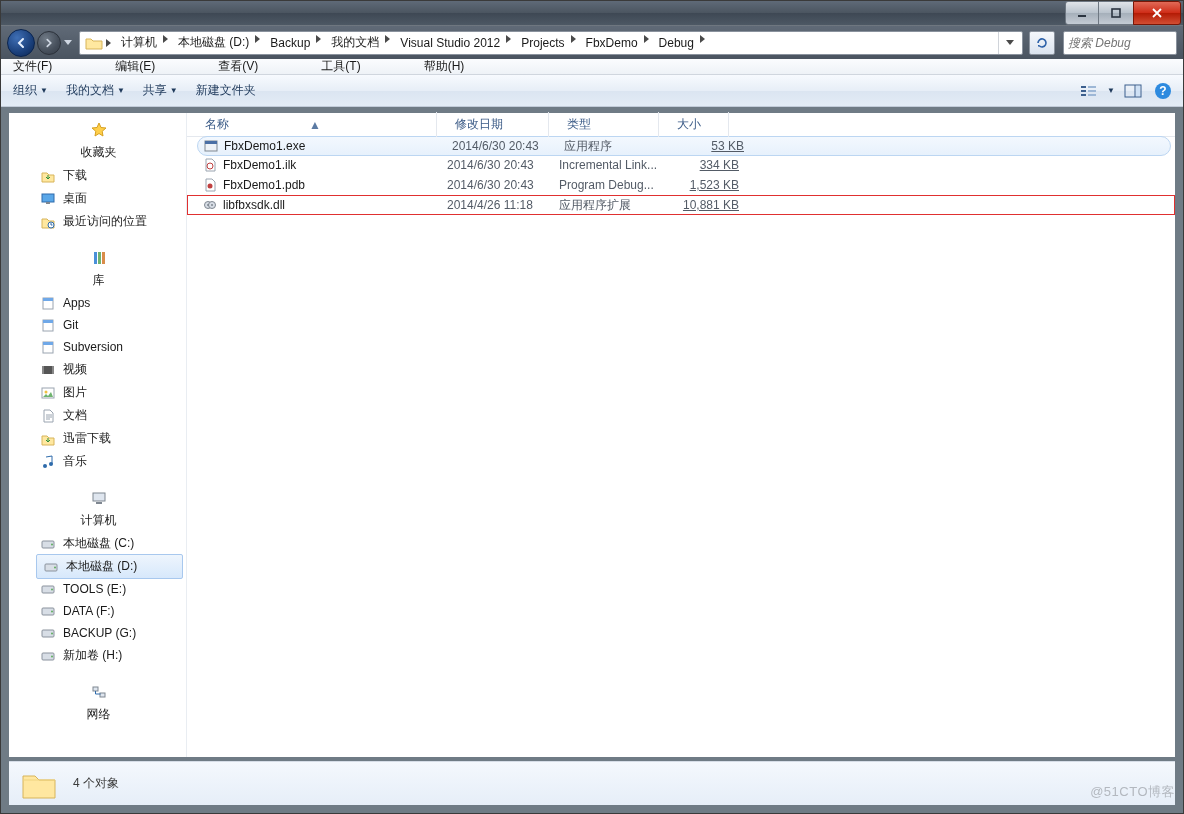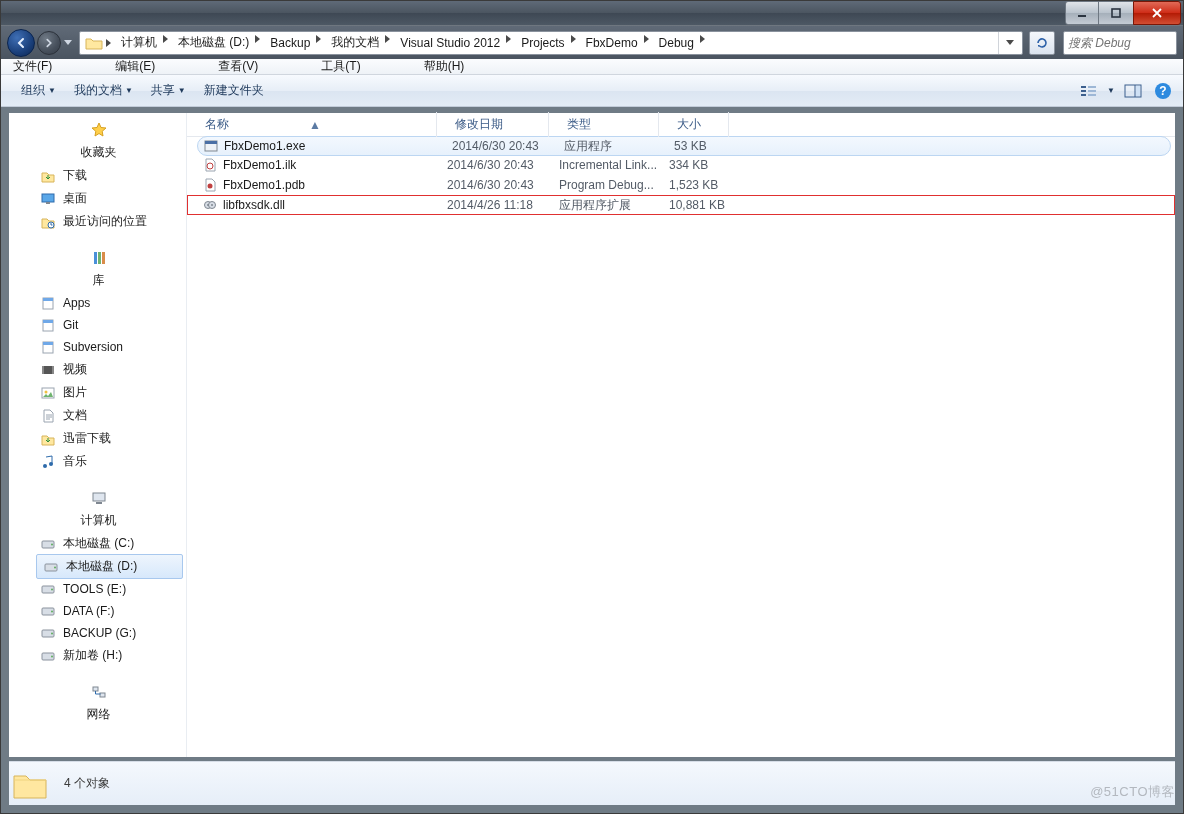--- a/index.html
+++ b/index.html
@@ -34,21 +34,21 @@
 
 .searchbox { width:114px; height:24px; background:#fff; border:1px solid #8a929d; border-radius:2px; display:flex; align-items:center; padding:0 4px; margin-left:4px; }
 .searchbox input { flex:1; border:none; outline:none; font-style:italic; color:#7a7a7a; font-size:12px; background:transparent; }
 .searchbox .srchicon { width:16px; height:16px; opacity:.6; }
 
 
 .menubar { height:16px; background:linear-gradient(#fbfcfe,#eef2f7); border-bottom:1px solid #d0d6de; display:flex; align-items:center; padding:0 4px;gap:47px; }
 .menubar span { padding:2px 8px; color:#1a1a1a; }
 
 
-.cmdbar { height:32px; background:linear-gradient(#f7fafe,#e7eef7 50%,#dbe5f1 51%,#e3ecf6); border-bottom:1px solid #c2ccd9; display:flex; align-items:center; padding:0 6px 0 12px; gap:2px; }
+.cmdbar { height:32px; background:linear-gradient(#f7fafe,#e7eef7 50%,#dbe5f1 51%,#e3ecf6); border-bottom:1px solid #c2ccd9; display:flex; align-items:center; padding:0 6px 0 4px; gap:2px; }
 .cmd-item { display:flex; align-items:center; gap:3px; padding:4px 8px; color:#1e395b; }
 .cmd-item .drop { font-size:8px; color:#1e395b; }
 .cmd-spacer { flex:1; }
 .cmd-icon-btn { width:28px; height:24px; display:flex; align-items:center; justify-content:center; }
 .cmd-view-drop { width:12px; display:flex; align-items:center; justify-content:center; color:#1e395b; font-size:8px; }
 .help-btn svg circle { fill:#2d8adf; }
 
 
 .main { position:absolute; left:8px; right:8px; top:112px; bottom:56px; background:#fff; display:flex; }
 .sidebar { width:178px; background:#fff; border-right:1px solid #e9edf2; overflow:auto; padding:6px 0 10px; }
@@ -69,24 +69,24 @@
 .col.c-size { width:70px; text-align:right; padding-left:0; }
 
 .file-row { height:20px; display:flex; align-items:center; padding-left:14px; color:#1a1a1a; }
 .file-row.sel { background:linear-gradient(#f3f8fe,#e7f1fc); border:1px solid #bcd6f2; border-radius:10px; margin:-1px 4px -1px 10px; padding-left:4px; }
 .file-row.highlight { outline:1.5px solid #e03030; outline-offset:-1px; }
 .fr-icon { width:18px; height:16px; display:flex; align-items:center; justify-content:center; margin-right:4px; }
 .fr-name { width:224px; }
 .file-row.sel .fr-name { width:228px; }
 .fr-date { width:112px; color:#535b66; }
 .fr-type { width:110px; color:#535b66; white-space:nowrap; overflow:hidden; text-overflow:ellipsis; }
-.fr-size { width:70px; color:#535b66; }
-
-
-.statusbar { position:absolute; left:8px; right:8px; bottom:8px; height:44px; background:linear-gradient(#f4f8fd,#e6eef8); border-top:1px solid #d6dde7; display:flex; align-items:center; padding:0 3px; gap:16px; }
+.fr-size { width:70px; text-align:right; color:#535b66;text-decoration:underline; }
+
+
+.statusbar { position:absolute; left:8px; right:8px; bottom:8px; height:44px; background:linear-gradient(#f4f8fd,#e6eef8); border-top:1px solid #d6dde7; display:flex; align-items:center; padding:0 12px; gap:16px; }
 .sb-folder { width:36px; height:32px; }
 .sb-text { color:#3c3c3c; }
 
 .watermark { position:absolute; right:8px; bottom:12px; color:#b3b8bf; font-size:13px; letter-spacing:.5px; pointer-events:none; }
 
 
 .tri { width:0; height:0; border-left:4px solid transparent; border-right:4px solid transparent; border-top:5px solid currentColor; display:inline-block; }
 .tri-r { width:0; height:0; border-top:4px solid transparent; border-bottom:4px solid transparent; border-left:5px solid currentColor; display:inline-block; }
 </style>
 </head>

